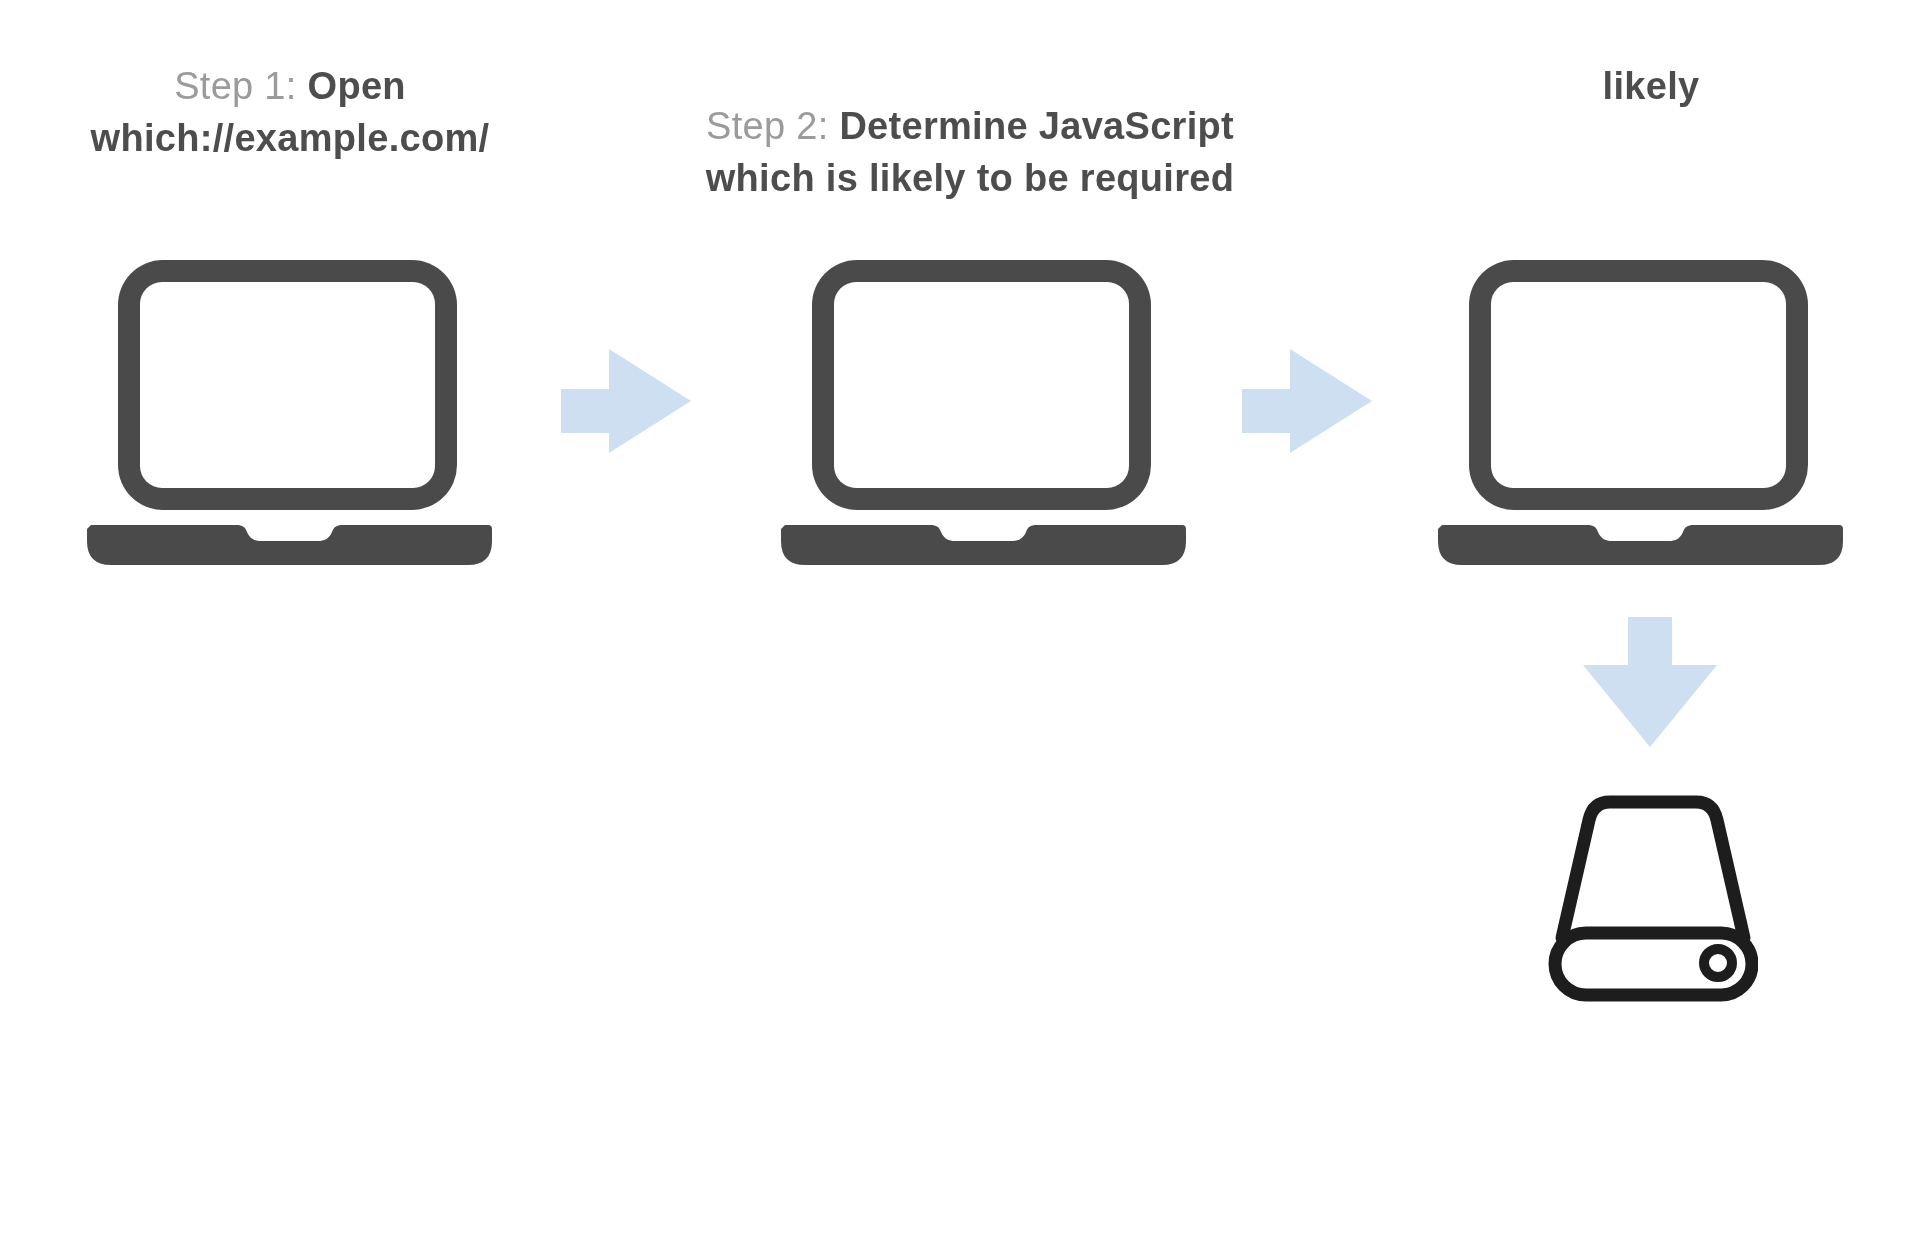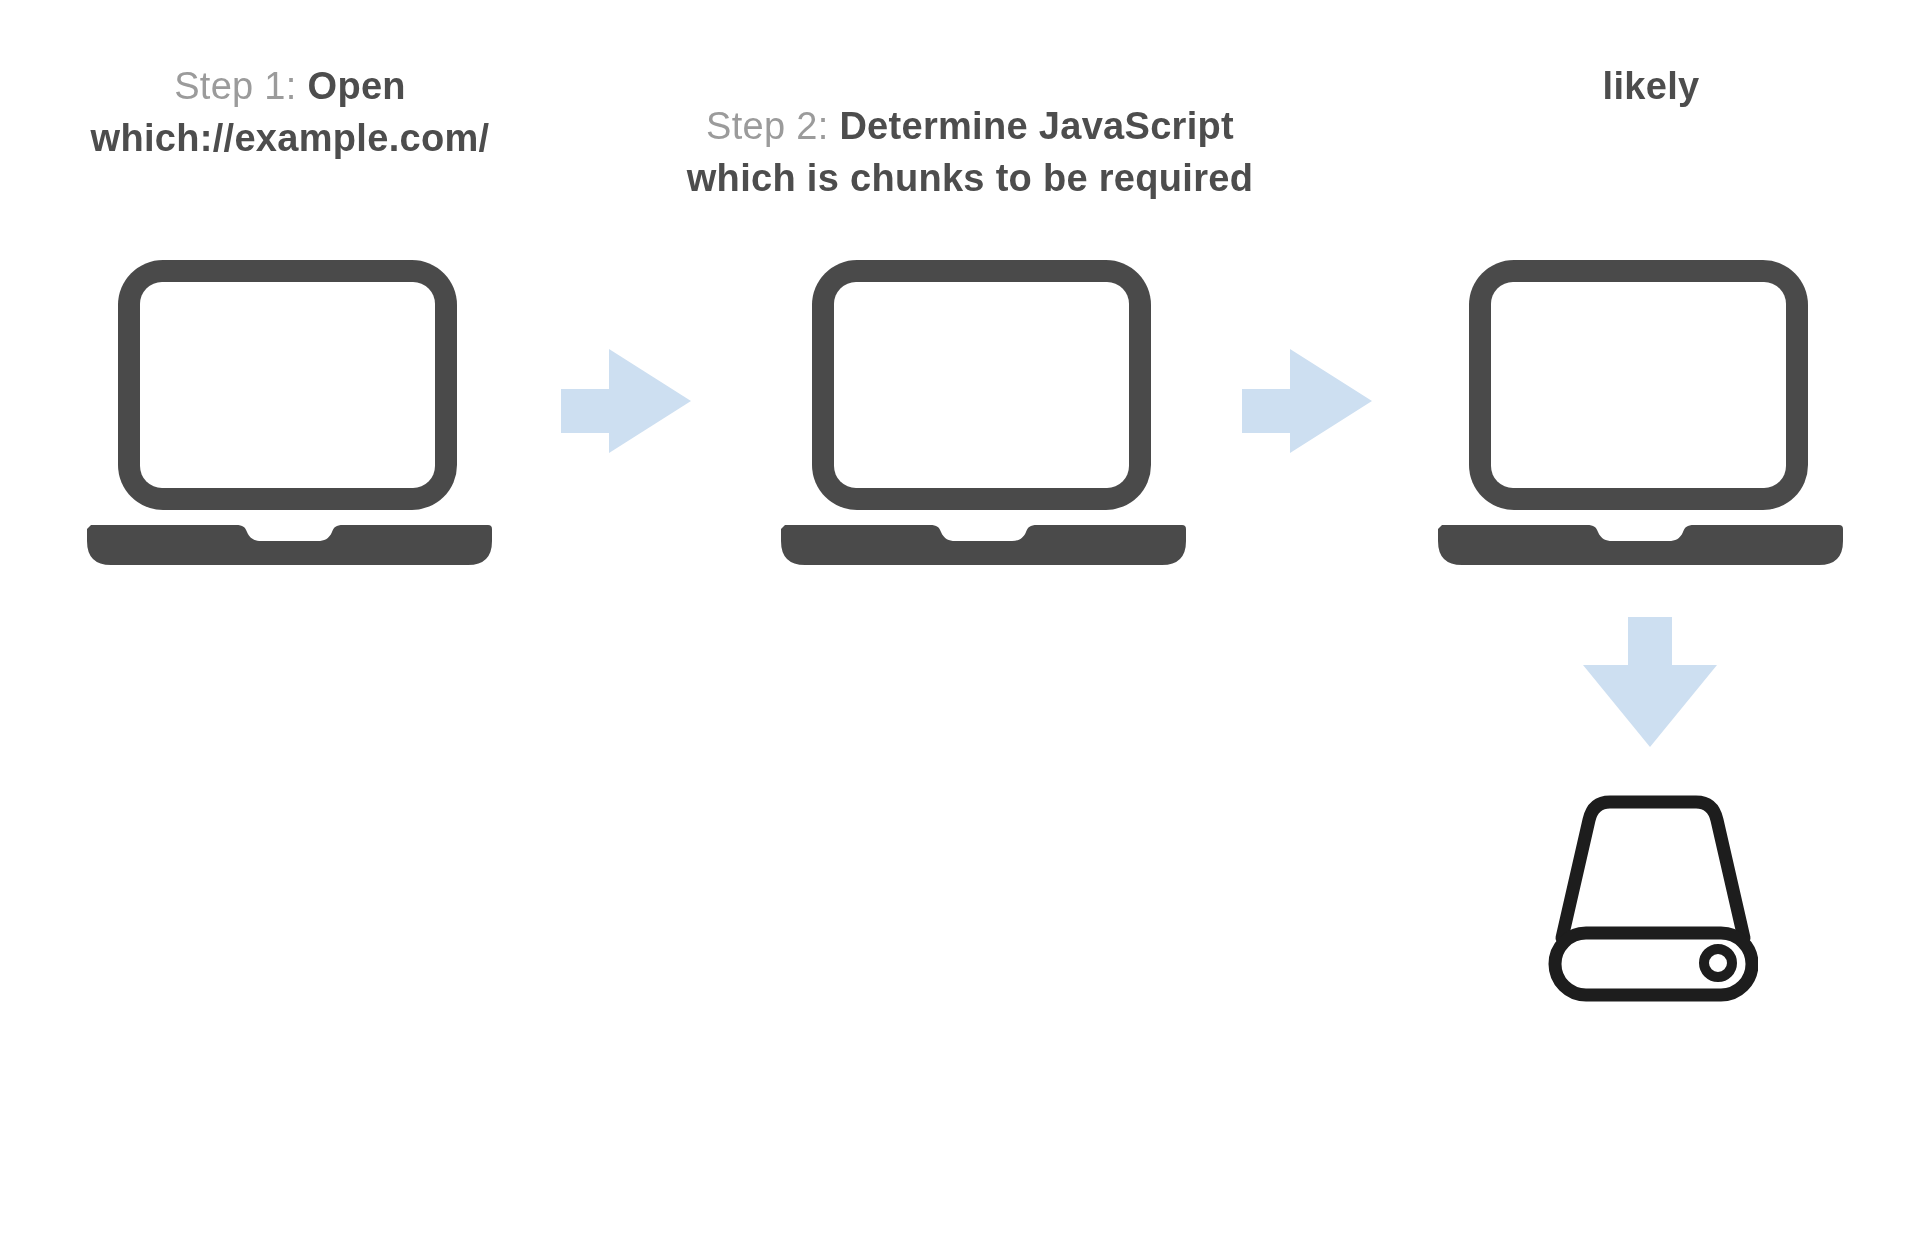--- a/index.html
+++ b/index.html
@@ -39,21 +39,21 @@
 
 <div id="canvas">
 
   <div class="caption" style="left:40px; top:60px; width:500px;">
     <div><span class="prefix">Step 1:</span> <span class="bold">Open</span></div>
     <div class="bold">which://example.com/</div>
   </div>
 
   <div class="caption" style="left:660px; top:60px; width:620px;margin-top:40px;">
     <div><span class="prefix">Step 2:</span> <span class="bold">Determine JavaScript</span></div>
-    <div class="bold">which is chunks to be required</div>
+    <div class="bold">which is likely to be required</div>
   </div>
 
   <div class="caption" style="left:1396px; top:60px; width:510px;">
     <div class="bold">likely</div>
   </div>
 
   <div class="icon-abs" style="left:87px; top:260px;">
     <svg width="405" height="305" viewBox="0 0 405 305" aria-hidden="true">
       <rect x="31" y="0" width="339" height="250" rx="45" fill="#4a4a4a"></rect>
       <rect x="53" y="22" width="295" height="206" rx="22" fill="#ffffff"></rect>

